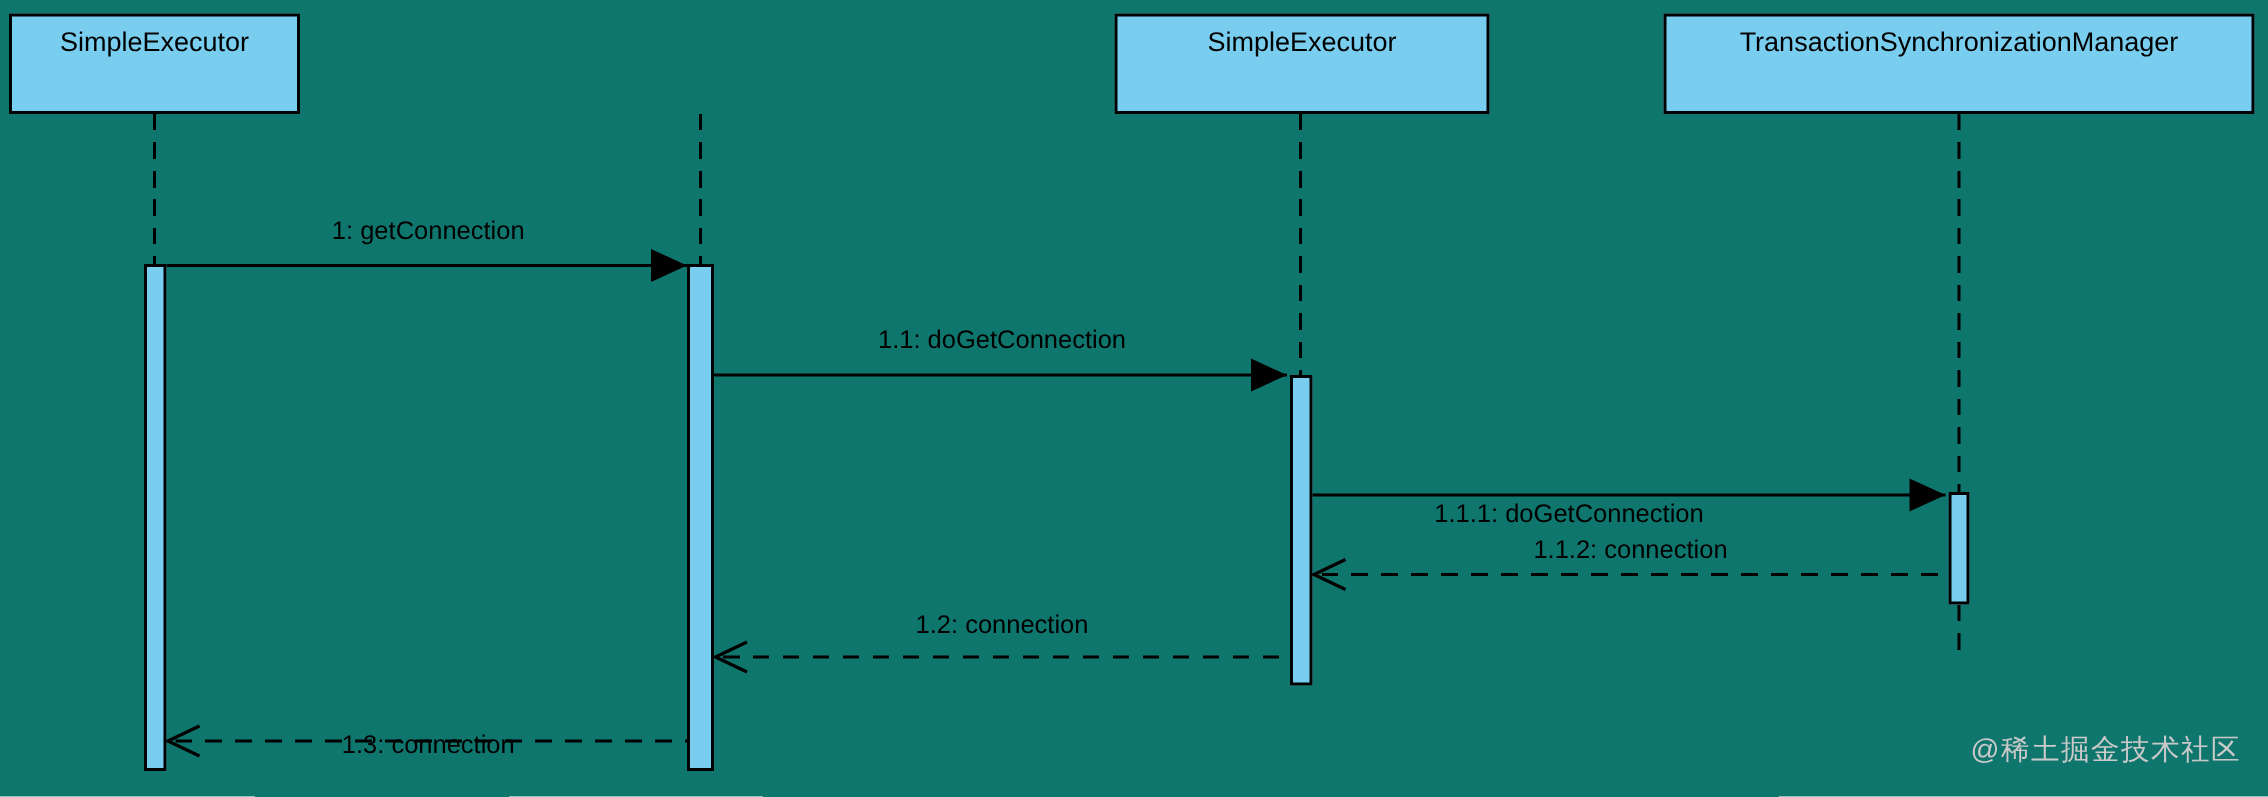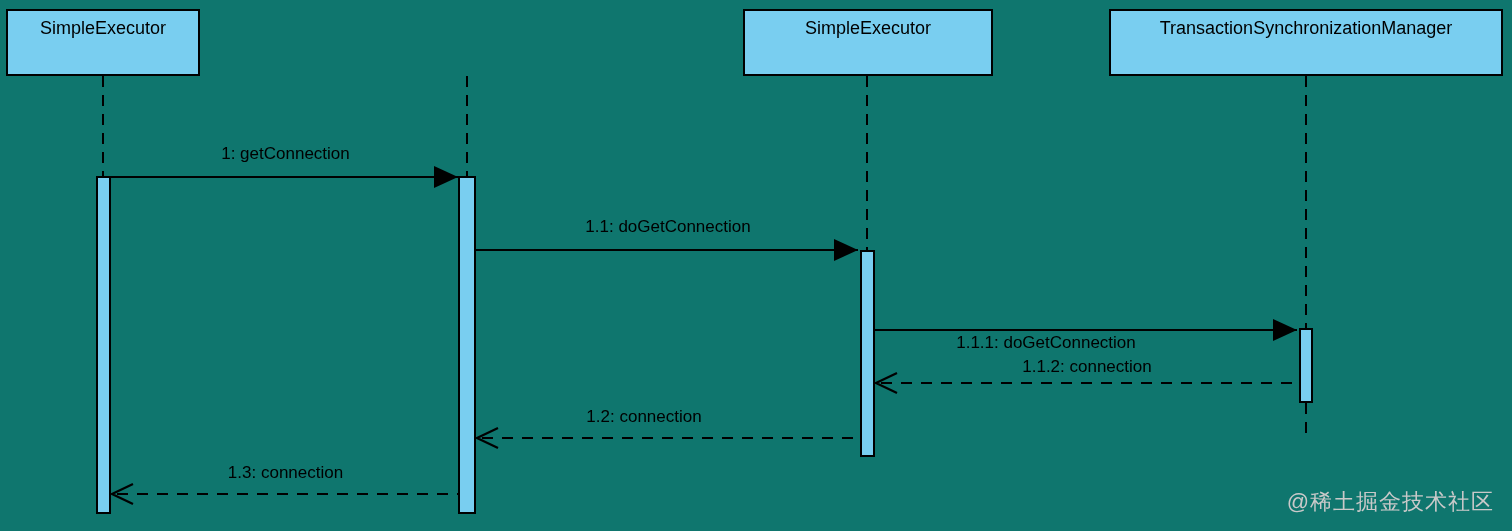--- a/index.html
+++ b/index.html
@@ -53,21 +53,21 @@
     border-top:11px solid transparent;
     border-bottom:11px solid transparent;
     border-left:24px solid #000;
   }
   .head-open{
     position:absolute;
   }
   .watermark{
     position:absolute;
     right:18px;top:487px;
-    font-size:22px;
+    font-size:19px;
     color:#c9c9c9;
     letter-spacing:1px;
     margin-left:40px;
   }
 </style>
 </head>
 <body>
 
 <div class="canvas">
 
@@ -103,27 +103,27 @@
   <div class="mlabel" style="left:834px;width:424px;top:294px;margin-top:36px;">1.1.1: doGetConnection</div>
   <div class="mline-solid" style="left:875px;top:329px;width:422px;"></div>
   <div class="head-filled" style="left:1273px;top:319px;"></div>
 
   <div class="mlabel" style="left:875px;width:424px;top:354px;">1.1.2: connection</div>
   <div class="mline-dashed" style="left:881px;top:382px;width:418px;"></div>
   <svg class="head-open" style="left:873px;top:370px;" width="26" height="26">
     <path d="M24 3 L3 13 L24 23" stroke="#000" stroke-width="2.2" fill="none"></path>
   </svg>
 
-  <div class="mlabel" style="left:452px;width:384px;top:404px;">1.2: connection</div>
+  <div class="mlabel" style="left:476px;width:384px;top:404px;">1.2: connection</div>
   <div class="mline-dashed" style="left:482px;top:437px;width:378px;"></div>
   <svg class="head-open" style="left:474px;top:425px;" width="26" height="26">
     <path d="M24 3 L3 13 L24 23" stroke="#000" stroke-width="2.2" fill="none"></path>
   </svg>
 
-  <div class="mlabel" style="left:111px;width:349px;top:460px;">1.3: connection</div>
+  <div class="mlabel" style="left:111px;width:349px;top:484px;">1.3: connection</div>
   <div class="mline-dashed" style="left:117px;top:493px;width:343px;"></div>
   <svg class="head-open" style="left:109px;top:481px;" width="26" height="26">
     <path d="M24 3 L3 13 L24 23" stroke="#000" stroke-width="2.2" fill="none"></path>
   </svg>
 
   <div class="watermark">@稀土掘金技术社区</div>
 
 </div>
 
 </body></html>

